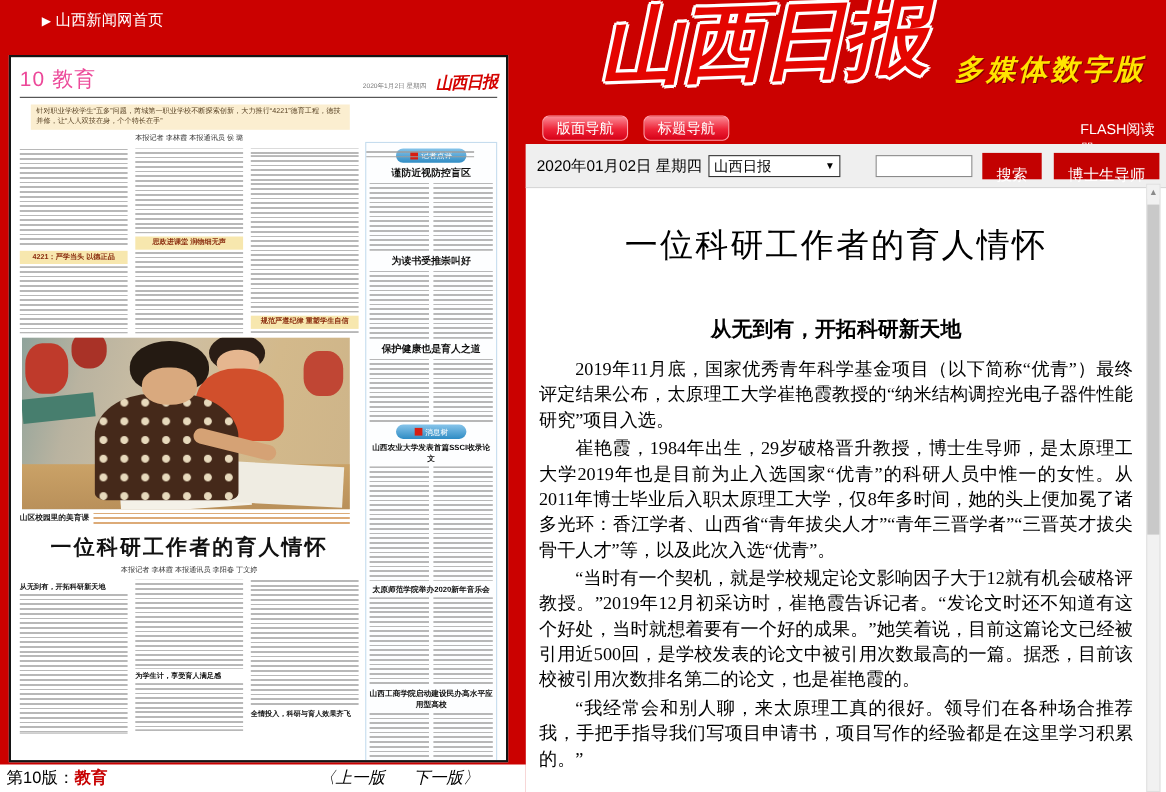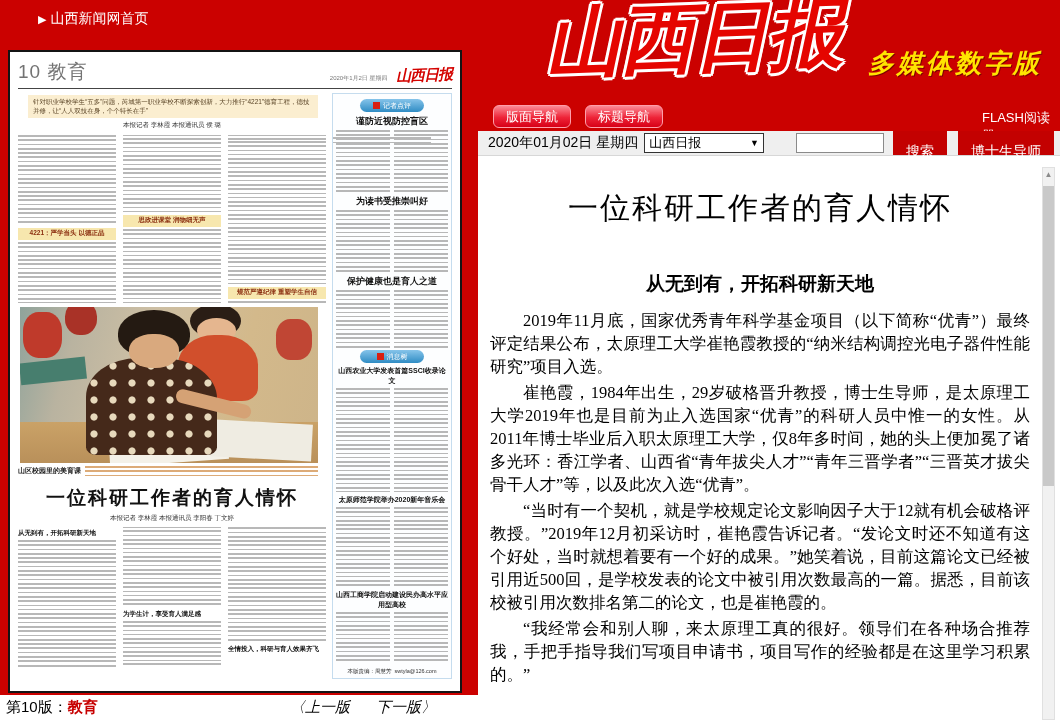--- a/index.html
+++ b/index.html
@@ -16,21 +16,21 @@
   .edition-tag { position:absolute; left:868px; top:46px; color:#ffe400; font-size:26px; font-weight:bold;
     font-style:italic; letter-spacing:3px; text-shadow:1px 1px 0 #7e0000; }
   .nav-btn { position:absolute; top:105px; height:23px; padding:0 12px; border:1px solid #ff9fab; border-radius:6px;
     background:linear-gradient(#fb8a95 0%, #ee2438 55%, #d70017 100%); color:#fff; font-size:13px;
     line-height:21px; text-align:center; cursor:pointer; }
   .nav-btn.b1 { left:493px; } .nav-btn.b2 { left:585px; }
   .flash-reader { position:absolute; left:982px; top:109px; color:#fff; font-size:13px; cursor:pointer; }
 
   
   .panel { position:absolute; left:478px; top:131px; width:582px; height:589px; background:#fff; }
-  .toolbar { height:25px; background:#efefef; border-bottom:1px solid #d7d7d7; display:flex; align-items:center; padding:0 6px 0 10px; }
+  .toolbar { height:40px; background:#efefef; border-bottom:1px solid #d7d7d7; display:flex; align-items:center; padding:0 6px 0 10px; }
   .tb-date { font-size:14px; color:#000; white-space:nowrap; }
   .tb-select { width:135px; height:20px; background:#fff; border:1px solid #333; margin-left:6px; display:flex;
     align-items:center; justify-content:space-between; padding:0 4px; font-size:13px; cursor:pointer; }
   .tb-select .car { font-size:9px; color:#000; }
   .tb-input { width:88px; height:20px; border:1px solid #8a8a8a; background:#fff; margin-left:32px; font-size:12px; padding:0 3px; }
   .tb-btn { height:21px; background:#c30101; color:#fff; font-size:14px; border:none; padding:12px 13px; cursor:pointer; white-space:nowrap; }
   .tb-btn.s1 { margin-left:9px; } .tb-btn.s2 { margin-left:11px; }
 
   .article { position:relative; height:563px; overflow:hidden; padding:0 30px 0 12px; font-family:"Liberation Serif", serif; }
   .art-title { margin-top:32px; text-align:center; font-size:30px; font-weight:500; letter-spacing:2px; color:#000; }
@@ -47,29 +47,29 @@
   .bottom-strip { position:absolute; left:0; top:695px; width:478px; height:25px; background:#fff; }
   .pg-label { position:absolute; left:6px; top:3px; font-size:15px; color:#000; }
   .pg-label b { color:#c70000; }
   .pg-nav { position:absolute; left:290px; top:3px; font-size:15px; color:#000;font-style:italic; }
   .pg-nav span { cursor:pointer; } .pg-nav .gap { display:inline-block; width:26px; }
 
   
   .thumb { position:absolute; left:8px; top:50px; width:454px; height:643px; background:#fff;
     border:2px solid #141414; padding:7px 8px; cursor:pointer; overflow:hidden; }
   .np-head { display:flex; justify-content:space-between; align-items:flex-end; }
-  .np-pageno { font-size:19px; color:#737373; letter-spacing:1px; }
+  .np-pageno { font-size:19px; color:#ec4899; letter-spacing:1px; }
   .np-headright { text-align:right; }
   .np-date { font-size:6px; color:#777; display:inline-block; margin-right:4px; }
   .np-logo { display:inline-block; font-family:"Liberation Serif", serif; font-style:italic; font-weight:900;
     font-size:15px; color:#d40300; letter-spacing:-1px; transform:rotate(-2deg); }
   .np-rule { border-top:1.5px solid #444; margin-top:3px; }
   .np-cols { display:flex; margin-top:4px; }
   .np-left { width:308px; }
-  .np-right { width:120px; margin-left:6px; border:1px solid #c5dcee; background:#fdfeff; padding:3px 3px; }
+  .np-right { width:120px; margin-left:6px; border:1px solid #c5dcee; background:#fdfeff; padding:3px 3px;margin-top:36px; }
 
   .np-intro { margin:2px 8px 0 10px; background:#fbeed0; color:#5a4426; font-size:6.5px; line-height:8.5px; padding:3px 5px; }
   .np-h1 { margin-top:4px; text-align:center; font-family:"Liberation Serif", serif; font-weight:bold;
     font-size:25px; letter-spacing:6px; color:#111; }
   .np-by { text-align:center; font-size:6.5px; color:#333; margin-top:3px; }
   .block3 { height:168px; margin-top:5px; column-count:3; column-gap:7px; column-fill:auto; }
   .ft { background-image:repeating-linear-gradient(180deg,#9c9c9c 0,#9c9c9c 1.6px,transparent 1.6px,transparent 4.3px); opacity:.72; }
   .ft.orange { background-image:repeating-linear-gradient(180deg,#cf8a43 0,#cf8a43 1.6px,transparent 1.6px,transparent 4.3px); }
   .pill { background:#f7e7ae; color:#8b2f10; font-weight:bold; font-size:6.5px; text-align:center; padding:1.5px 0; margin:2.5px 0; }
   .bold-sub { font-size:6.5px; font-weight:bold; color:#111; margin:2px 0; }

